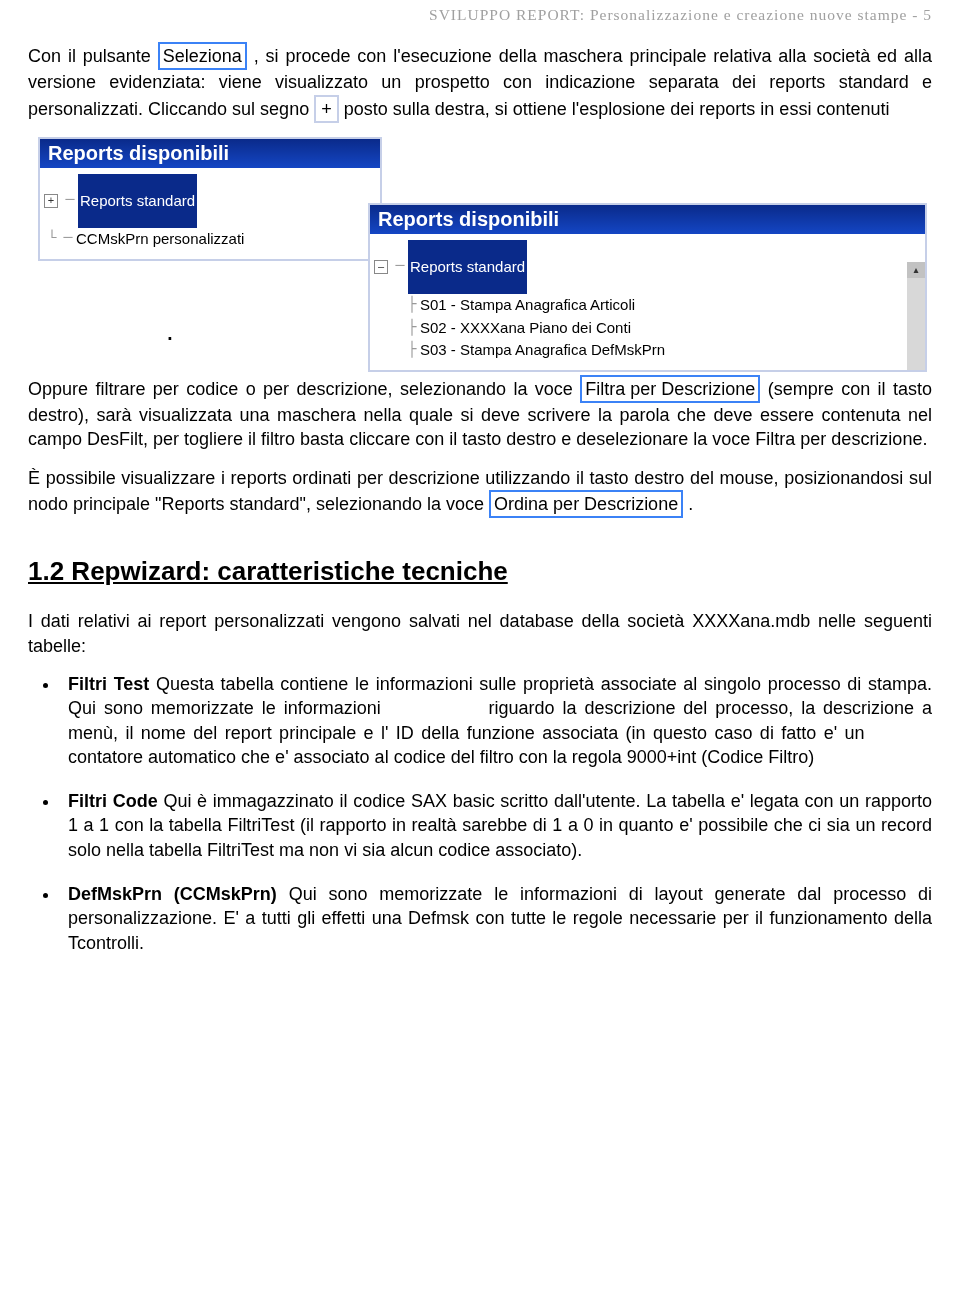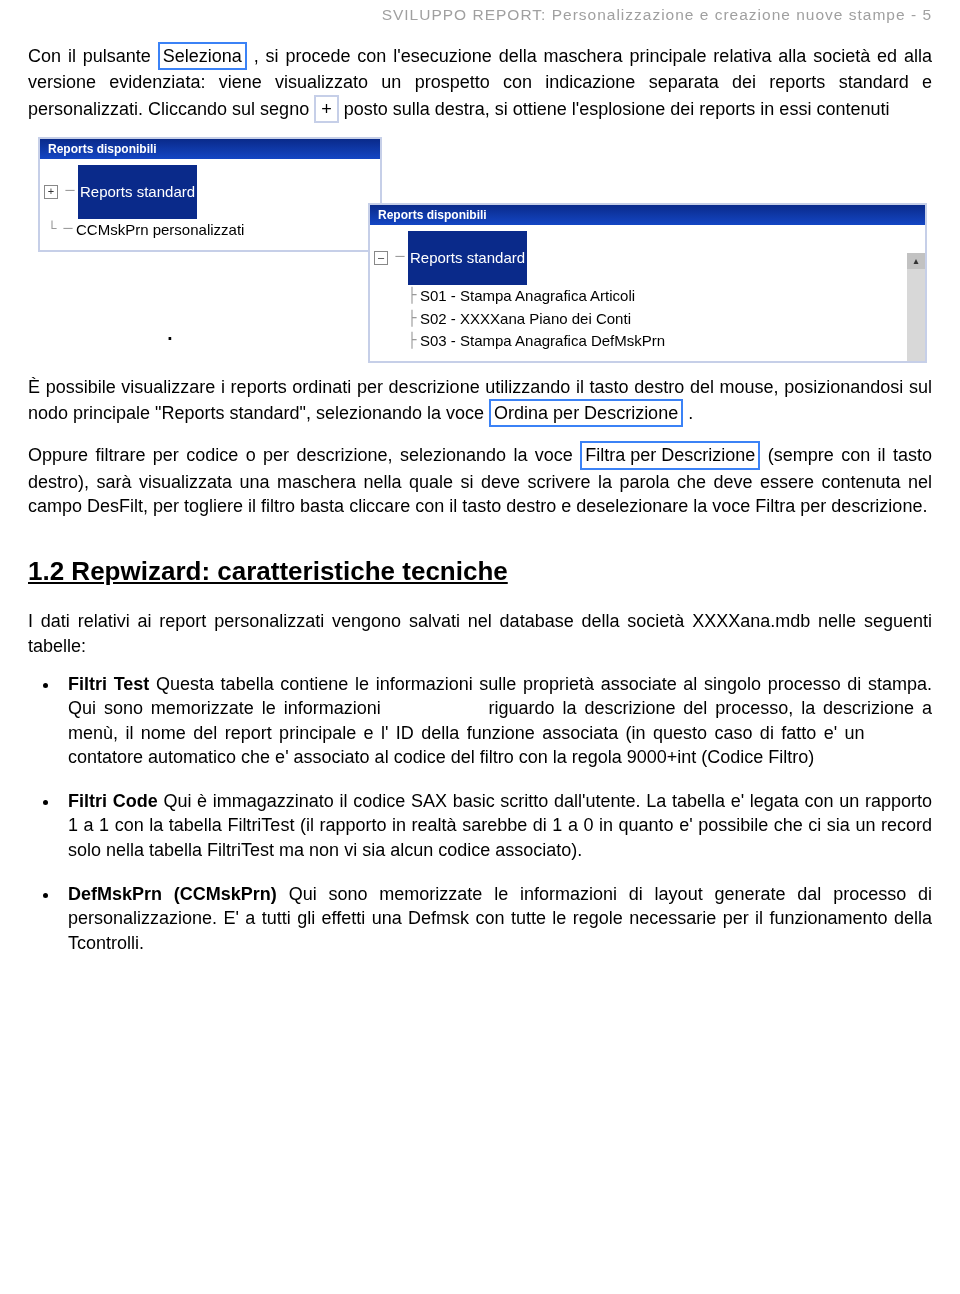--- a/index.html
+++ b/index.html
@@ -8,21 +8,21 @@
     font-family: Arial, Helvetica, sans-serif;
     font-size: 18px;
     color: #000;
     background: #fff;
     width: 960px;
   }
   .page {
     padding: 0 28px 28px 28px;
   }
   .header {
-    font-family: Liberation Sans, sans-serif;
+    font-family: Liberation Serif, serif;
     color: #a0a0a0;
     letter-spacing: 1px;
     font-size: 15.5px;
     text-align: right;
     padding: 6px 0 18px 0;
   }
   .para {
     text-align: justify;
     line-height: 1.35;
     margin: 0 0 14px 0;
@@ -55,21 +55,21 @@
     left: 340px;
     top: 66px;
     width: 555px;
     border: 2px solid #c6cfe8;
     background: #fff;
   }
   .titlebar {
     background: linear-gradient(#0a2a8a, #1446c4);
     color: #fff;
     font-weight: bold;
-    font-size: 12px;
+    font-size: 20px;
     padding: 3px 8px;
     font-family: Tahoma, sans-serif;
   }
   .treebody {
     padding: 6px 4px 8px 4px;
     font-family: Tahoma, sans-serif;
     font-size: 15px;
     line-height: 1.5;
     background: #fff;
     position: relative;
@@ -213,29 +213,29 @@
           <span class="spacer"></span>
           <span class="tree-glyph">├</span>
           <span>S03 - Stampa Anagrafica DefMskPrn</span>
         </div>
       </div>
     </div>
     <div class="dot">.</div>
   </div>
 
   <p class="para">
+    <span>Oppure filtrare per codice o per descrizione, selezionando la voce </span>
+    <span class="btn-label">Filtra per  Descrizione</span>
+    <span> (sempre con il tasto destro), sarà visualizzata una maschera nella quale si deve scrivere la parola che deve essere contenuta nel campo DesFilt, per togliere il filtro basta cliccare con il tasto destro e deselezionare la voce Filtra per descrizione.</span>
+  </p>
+
+  <p class="para">
     <span>È  possibile  visualizzare i reports ordinati per descrizione utilizzando il tasto destro del mouse, posizionandosi sul nodo principale "Reports standard",  selezionando la voce </span>
     <span class="btn-label">Ordina per Descrizione</span>
     <span>.</span>
-  </p>
-
-  <p class="para">
-    <span>Oppure filtrare per codice o per descrizione, selezionando la voce </span>
-    <span class="btn-label">Filtra per  Descrizione</span>
-    <span> (sempre con il tasto destro), sarà visualizzata una maschera nella quale si deve scrivere la parola che deve essere contenuta nel campo DesFilt, per togliere il filtro basta cliccare con il tasto destro e deselezionare la voce Filtra per descrizione.</span>
   </p>
 
   <h2 class="sec">1.2  Repwizard: caratteristiche tecniche</h2>
 
   <p class="para">I dati relativi ai report personalizzati vengono salvati nel database della società XXXXana.mdb nelle seguenti tabelle:</p>
 
   <ul class="tbl-list">
     <li>
       <span class="tname">Filtri Test</span>
       <span>   Questa tabella contiene le informazioni sulle proprietà associate al singolo processo di stampa. Qui sono memorizzate le informazioni </span><span class="leadspace"></span><span>riguardo la descrizione del processo, la descrizione a menù, il nome del report principale e l' ID della funzione associata (in questo caso di fatto e' un </span><span style="display:inline-block;width:60px"></span><span>contatore automatico che e' associato al codice del filtro con la regola 9000+int (Codice Filtro)</span>

